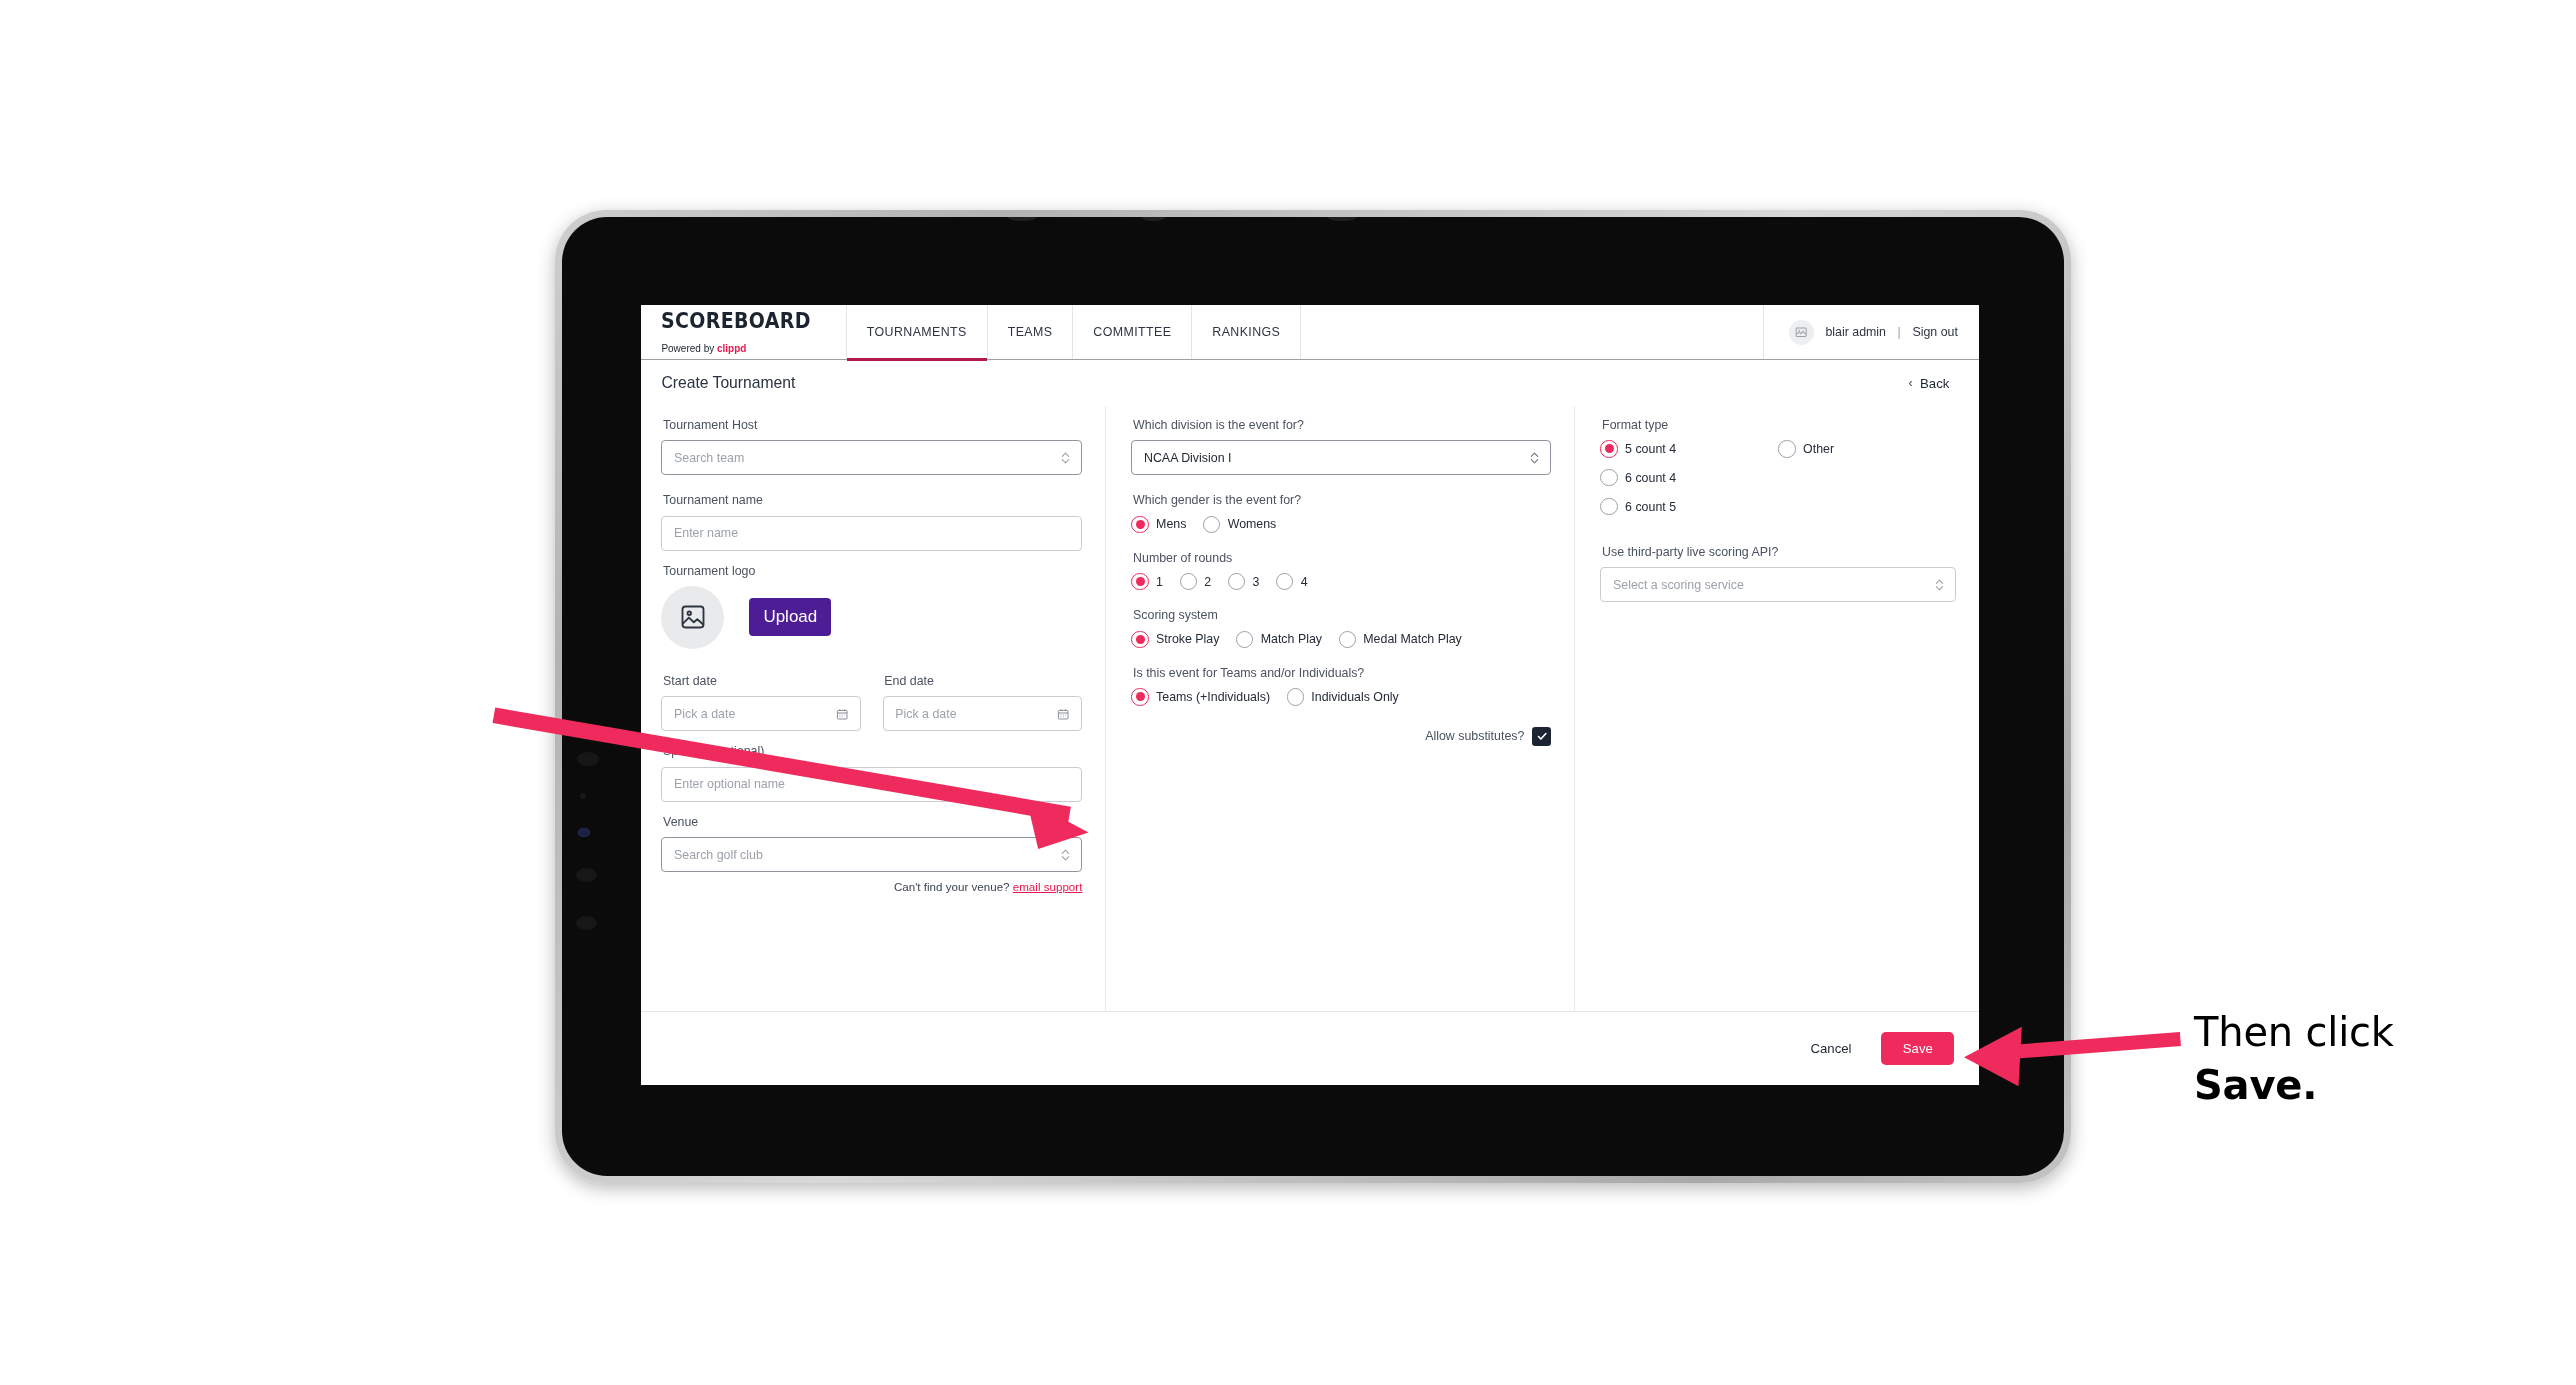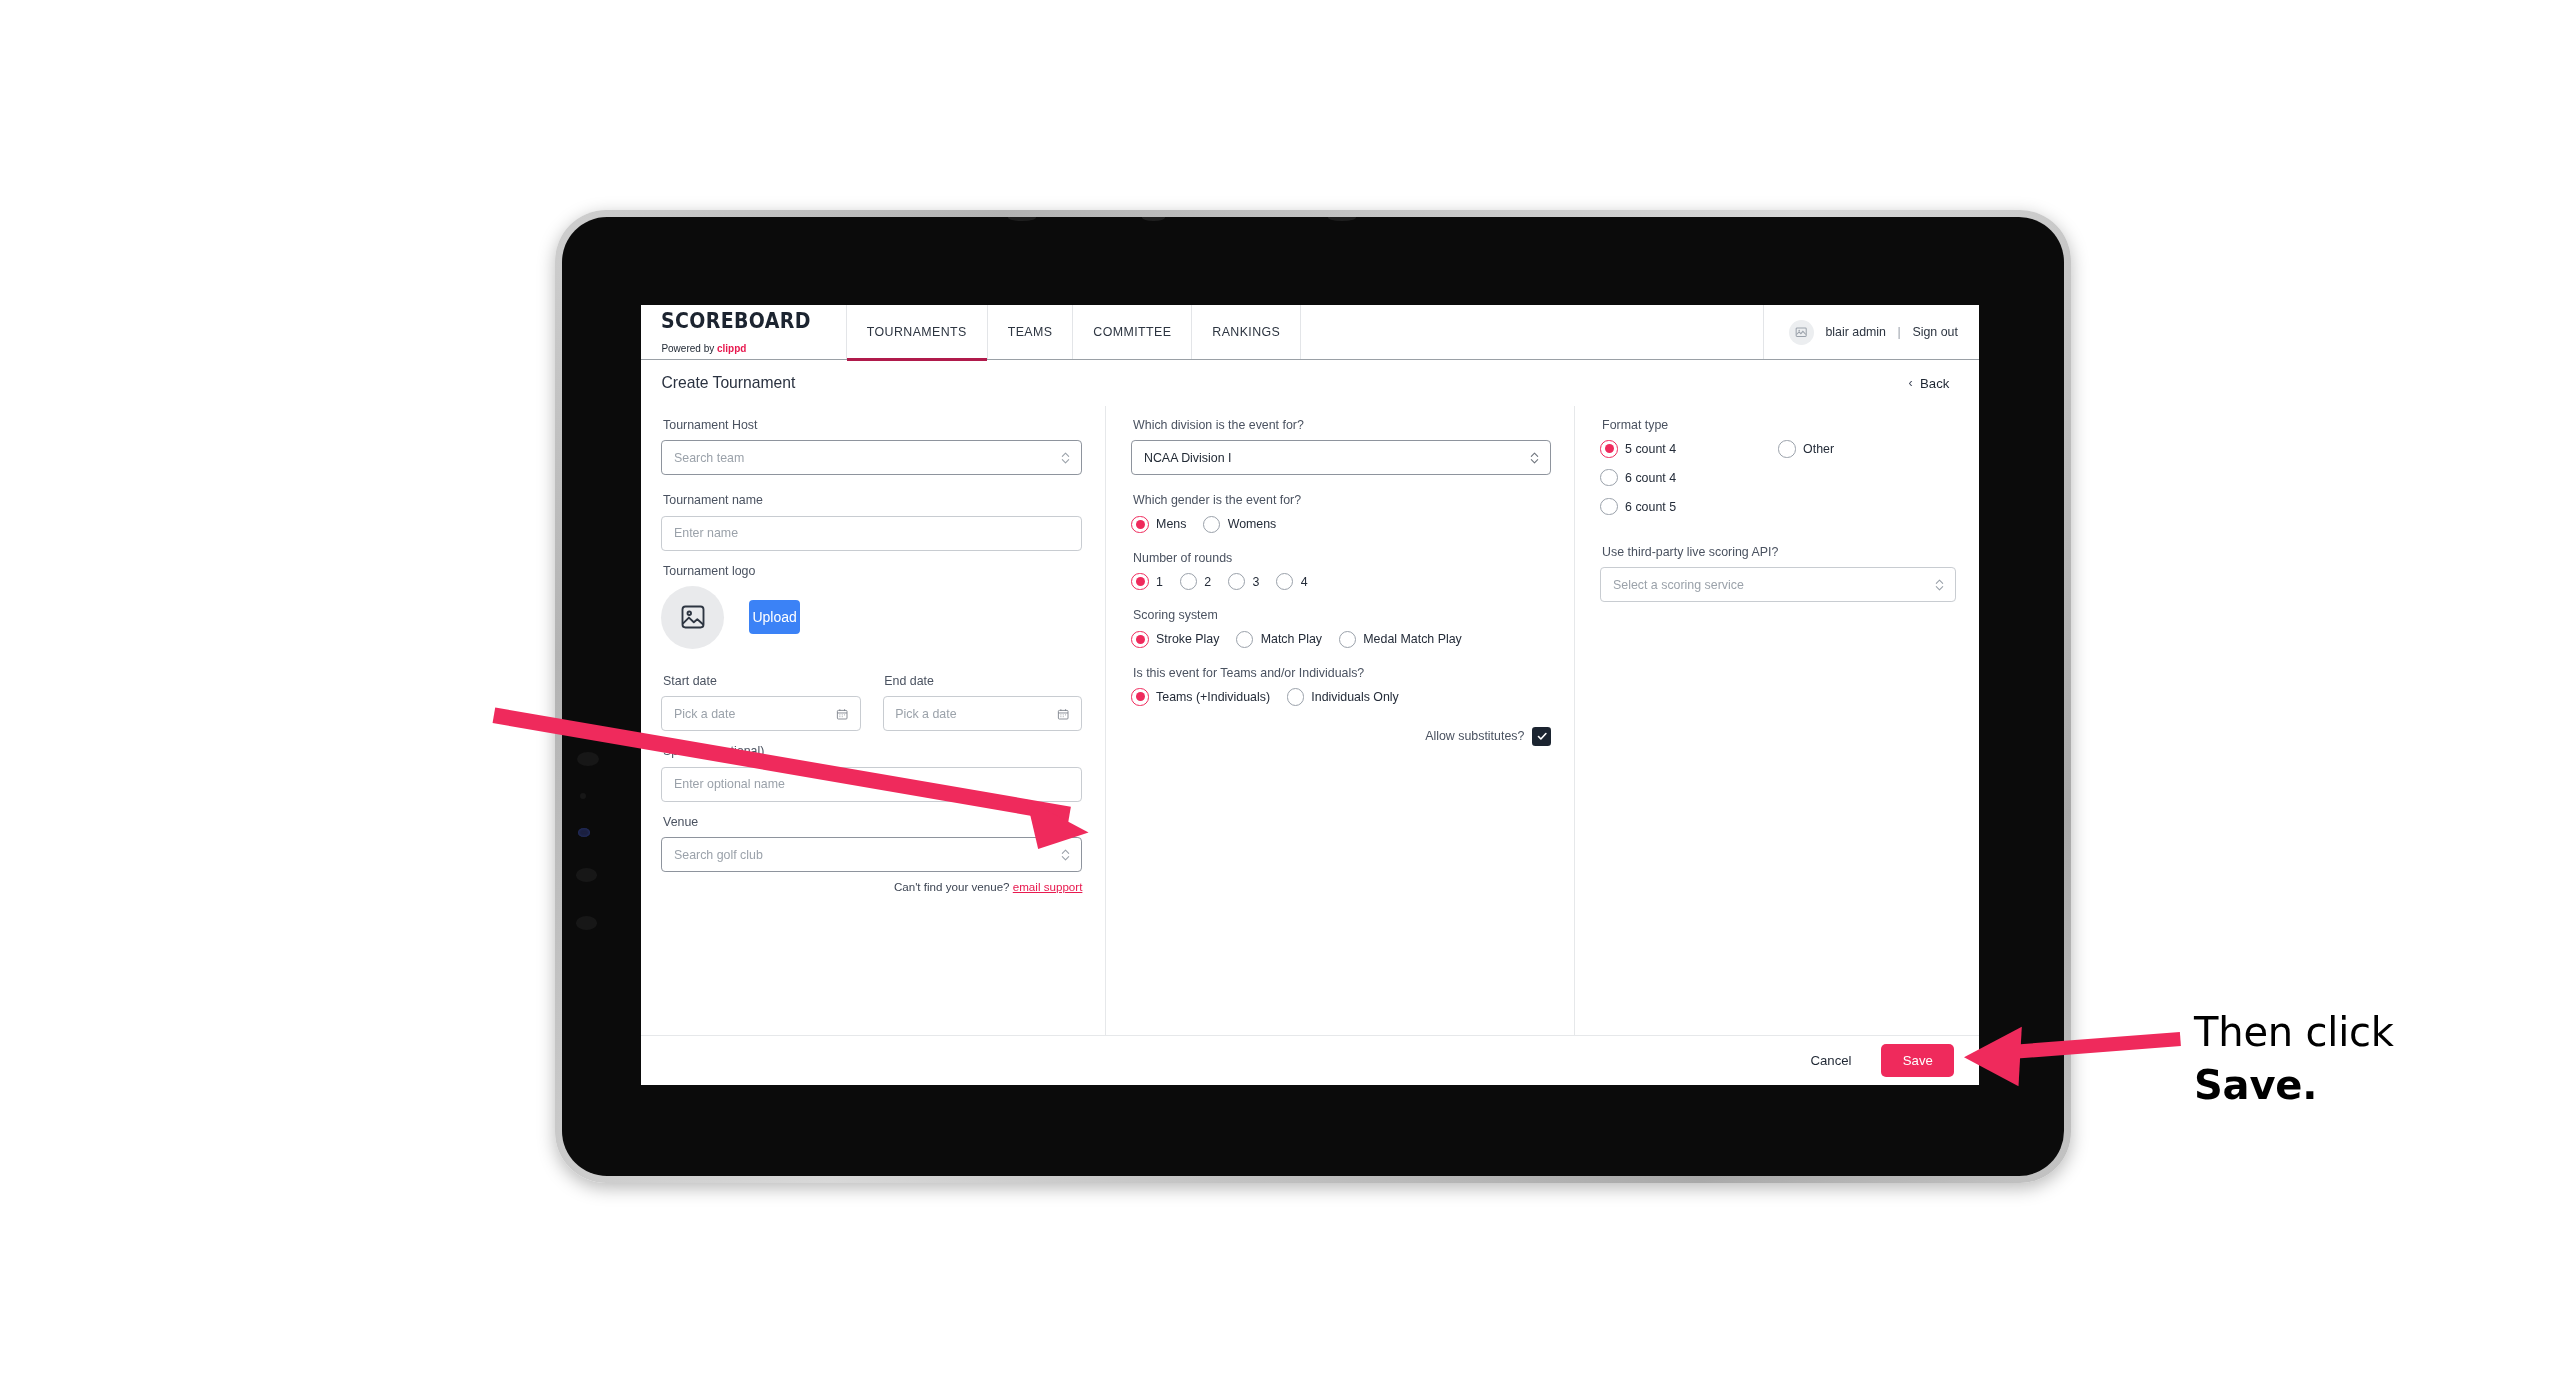--- a/index.html
+++ b/index.html
@@ -142,22 +142,22 @@
   }
 
   
   #logo-row { display: flex; align-items: center; gap: 25px; margin-top: 3.3px; }
   #logo-circle {
     width: 63px; height: 63px; border-radius: 50%;
     background: #e9eaec;
     display: flex; align-items: center; justify-content: center;
   }
   #upload-btn {
-    background: #3b82f6; color: #fff;
-    font-size: 14px; padding: 9px 3px; border-radius: 4.1px;
+    background: #4c1d95; color: #fff;
+    font-size: 17px; padding: 9px 14px; border-radius: 4.1px;
     cursor: pointer;
   }
 
   
   #date-row { display: flex; gap: 21.5px; }
   #date-row > div { flex: 1; }
 
   #venue-help {
     text-align: right; font-size: 11.6px; color: #3d4553; margin-top: 7.4px;
   }
@@ -188,21 +188,21 @@
   #subs-check {
     width: 19px; height: 19px; border-radius: 3.3px;
     background: #1b2430;
     display: flex; align-items: center; justify-content: center;
     cursor: pointer;
   }
   #subs-check svg { display: block; }
 
   
   #app-footer {
-    height: 50px; border-top: 0.8px solid #e6e8ea;
+    height: 74px; border-top: 0.8px solid #e6e8ea;
     display: flex; align-items: center; justify-content: flex-end;
     gap: 21.5px; padding-right: 25px;
     background: #fff;
   }
   #cancel-btn { font-size: 13.2px; color: #1f2733; cursor: pointer; padding: 6.6px 8.3px; }
   #save-btn {
     background: #ef2a5c; color: #fff; font-size: 13.2px;
     padding: 9px 21.5px; border-radius: 5px; cursor: pointer;
   }
 

